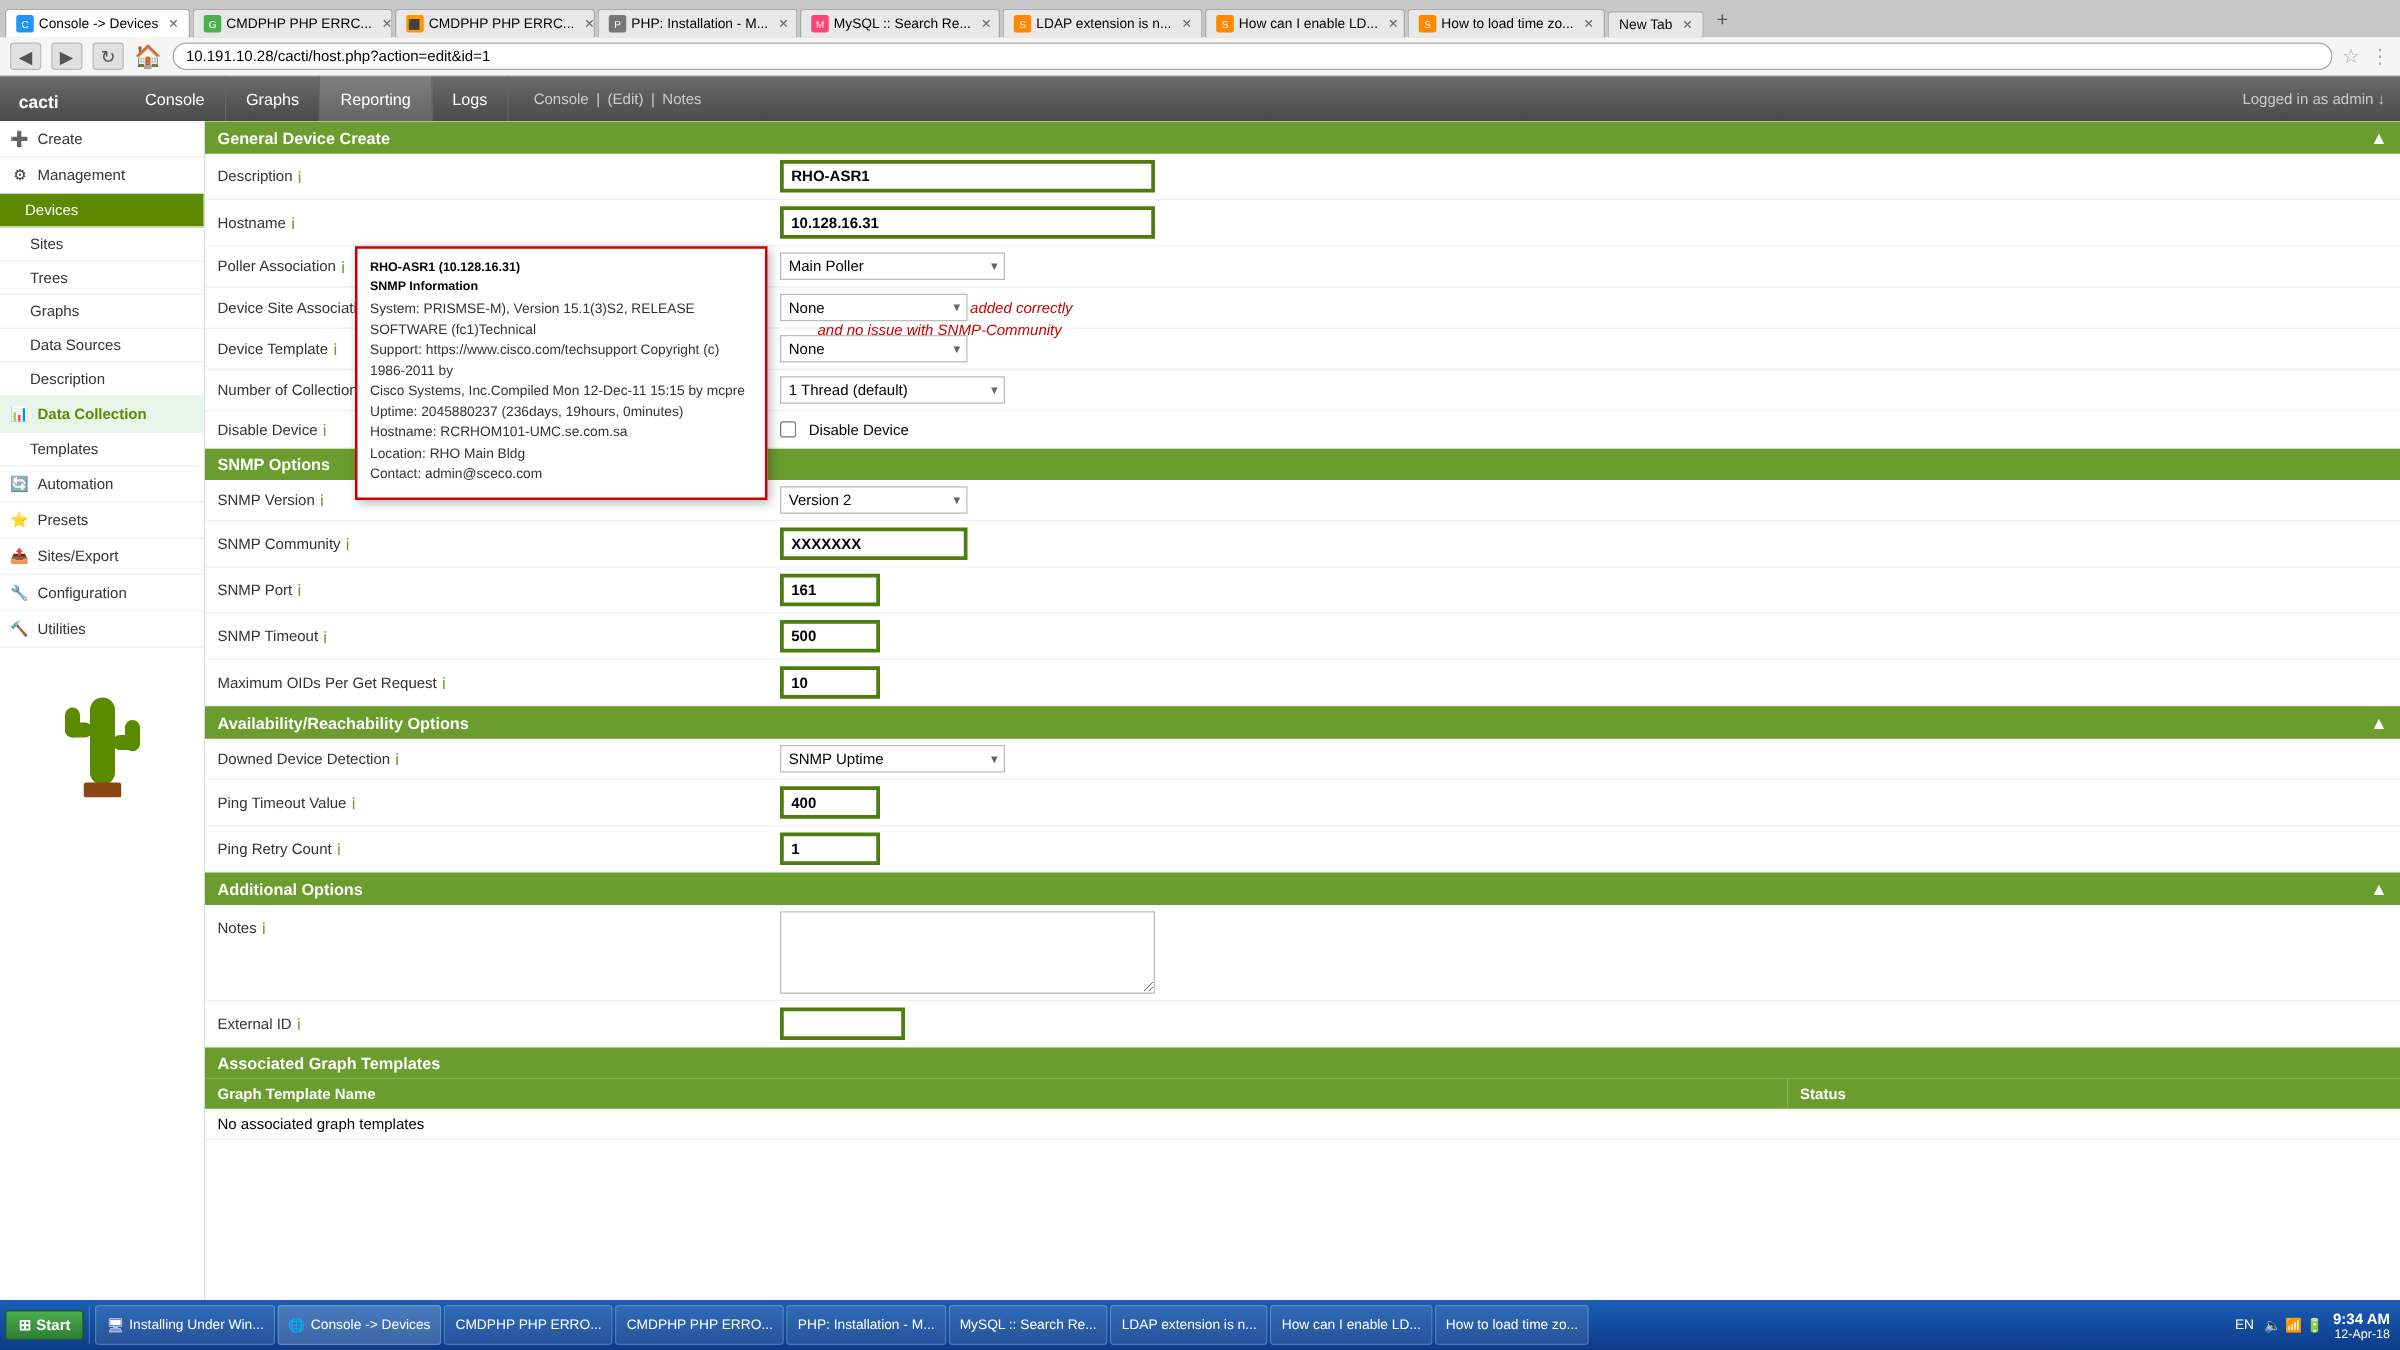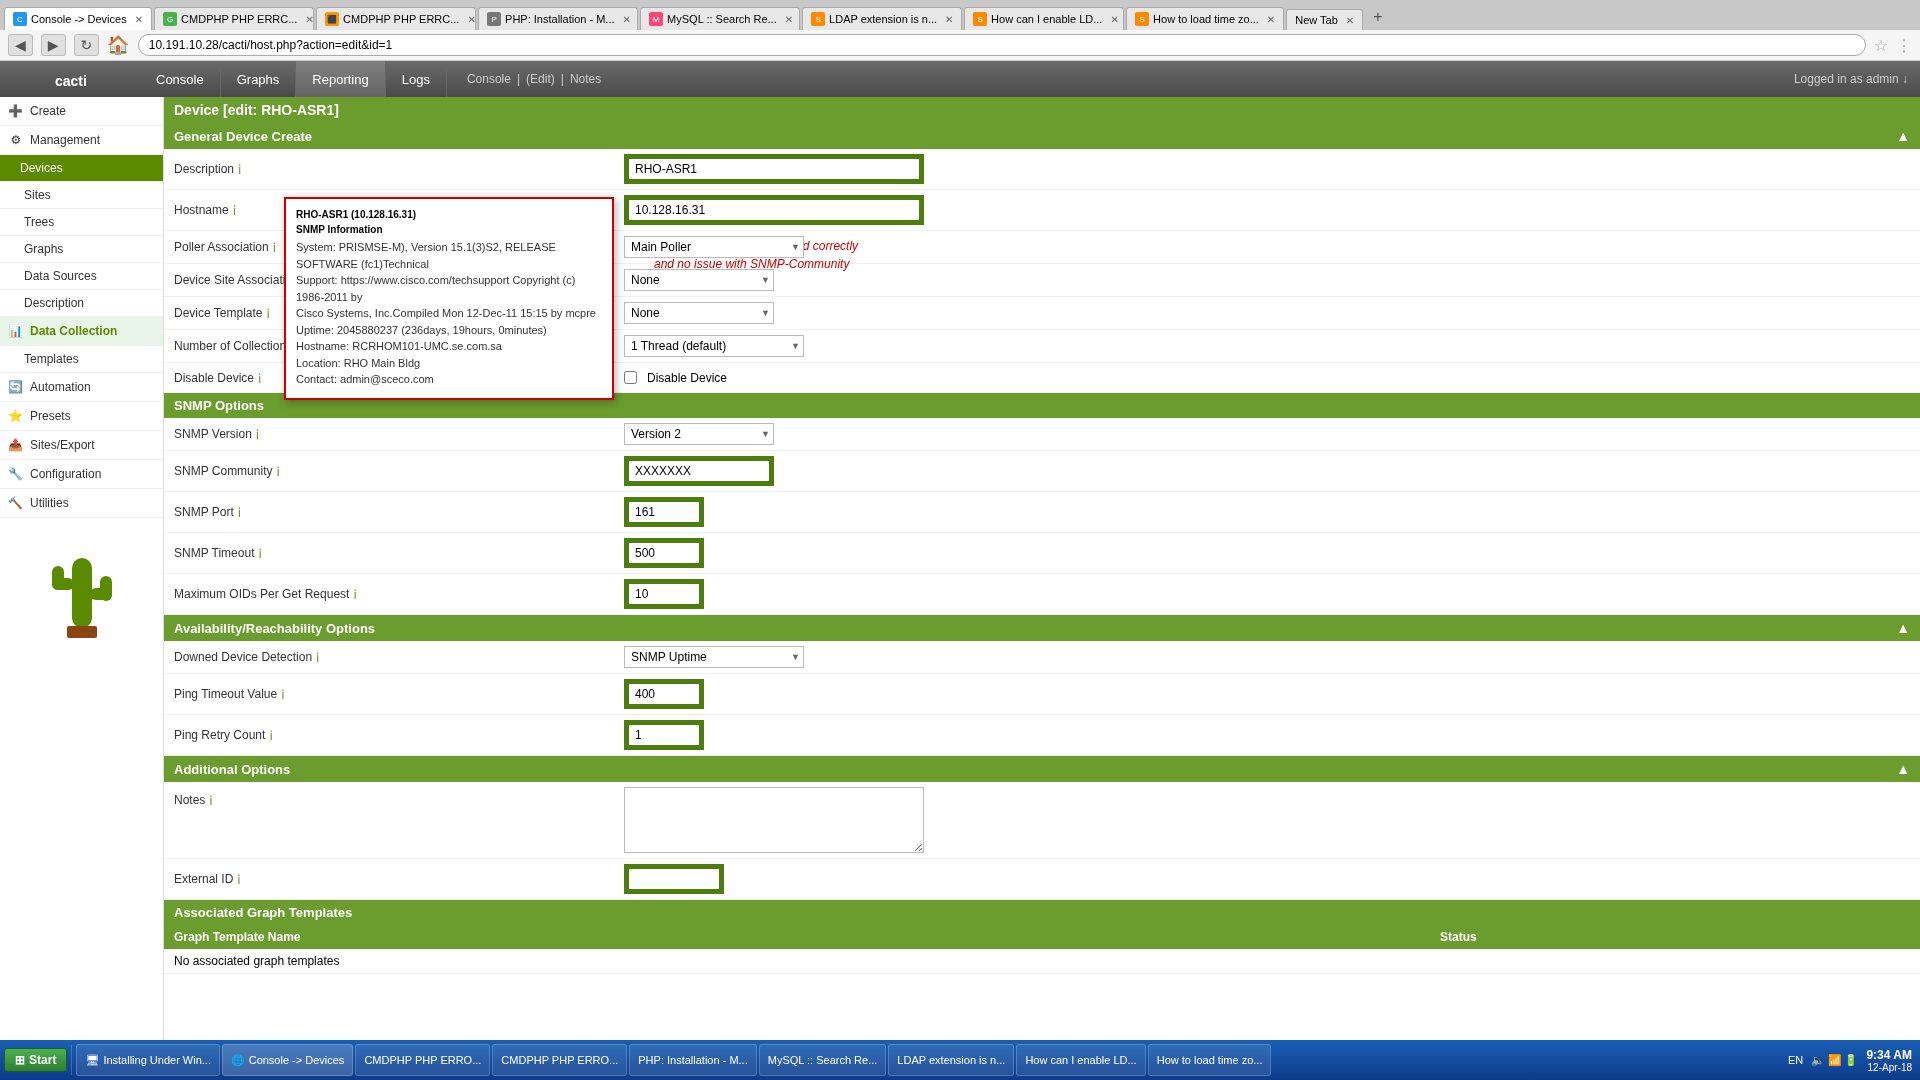--- a/index.html
+++ b/index.html
@@ -11,21 +11,21 @@
     .tab .favicon { width: 14px; height: 14px; background: #4CAF50; border-radius: 2px; flex-shrink: 0; font-size: 8px; display: flex; align-items: center; justify-content: center; color: white; }
     .tab .favicon.blue { background: #2196F3; }
     .tab .favicon.orange { background: #FF9800; }
     .nav-bar { display: flex; align-items: center; background: #f5f5f5; border-bottom: 1px solid #ccc; padding: 4px 8px; gap: 8px; }
     .nav-btn { background: #e0e0e0; border: 1px solid #bbb; border-radius: 3px; padding: 2px 6px; cursor: pointer; font-size: 14px; color: #555; }
     .nav-btn:disabled { color: #bbb; }
     .url-bar { flex: 1; border: 1px solid #aaa; border-radius: 12px; padding: 3px 10px; font-size: 12px; background: white; }
 
     
     .app-header { background: linear-gradient(to bottom, #6a6a6a, #4a4a4a); display: flex; align-items: center; padding: 0; height: 36px; }
-    .app-header-logo { width: 100px; display: flex; align-items: flex-start; justify-content: center; margin-left: 40px; }
+    .app-header-logo { width: 100px; display: flex; align-items: flex-start; justify-content: center; }
     .header-nav { display: flex; height: 100%; }
     .header-nav-item { padding: 0 16px; display: flex; align-items: center; color: white; font-size: 13px; cursor: pointer; border-right: 1px solid #666; }
     .header-nav-item.active { background: rgba(255,255,255,0.15); }
     .logged-as { margin-left: auto; color: #ccc; font-size: 12px; padding-right: 12px; }
 
     
     .main-layout { display: flex; height: calc(1080px - 36px - 72px); }
 
     
     .sidebar { width: 164px; background: #fff; border-right: 1px solid #ddd; flex-shrink: 0; overflow-y: auto; }
@@ -43,21 +43,21 @@
     .snmp-popup-title { font-weight: bold; font-size: 10px; margin-bottom: 4px; }
     .snmp-popup-text { color: #333; line-height: 1.5; }
     .snmp-notice { color: #cc0000; font-style: italic; font-size: 12px; position: absolute; top: 140px; left: 490px; width: 220px; line-height: 1.5; }
 
     
     .form-section-header { background: #6a9c2e; color: white; padding: 5px 10px; font-size: 13px; font-weight: bold; display: flex; justify-content: space-between; align-items: center; cursor: pointer; }
     .form-section-header .collapse-icon { font-size: 14px; }
     .form-row { display: flex; align-items: center; padding: 5px 10px; border-bottom: 1px solid #f0f0f0; min-height: 30px; }
     .form-label { width: 450px; color: #333; font-size: 12px; flex-shrink: 0; display: flex; align-items: center; gap: 4px; }
     .form-label .info-icon { color: #6a9c2e; font-size: 13px; cursor: pointer; }
-    .form-input { border: 5px solid #4d7c0f; padding: 3px 6px; font-size: 12px; background: white; }
+    .form-input { border: 3px solid #4d7c0f; padding: 3px 6px; font-size: 12px; background: white; font-weight: bold; }
     .form-input-wide { width: 300px; }
     .form-input-small { width: 80px; }
     .form-select { border: 1px solid #bbb; padding: 3px 6px; font-size: 12px; background: white; appearance: none; -webkit-appearance: none; padding-right: 20px; }
     .select-wrapper { position: relative; display: inline-block; }
     .select-wrapper::after { content: '▼'; position: absolute; right: 4px; top: 50%; transform: translateY(-50%); font-size: 9px; pointer-events: none; color: #666; }
     .form-checkbox { margin-right: 6px; }
     .form-textarea { border: 1px solid #bbb; padding: 4px; font-size: 12px; background: white; resize: vertical; }
     .page-title-bar { background: #6a9c2e; color: white; padding: 5px 10px; font-size: 14px; font-weight: bold; }
 
     
@@ -254,21 +254,20 @@
         Cisco Systems, Inc.Compiled Mon 12-Dec-11 15:15 by mcpre<br>
         Uptime: 2045880237 (236days, 19hours, 0minutes)<br>
         Hostname: RCRHOM101-UMC.se.com.sa<br>
         Location: RHO Main Bldg<br>
         Contact: admin@sceco.com
       </div>
     </div>
 
     <div class="snmp-notice">I assume the device is added correctly and no issue with SNMP-Community</div>
 
-    <div class="page-title-bar" style="margin-top:0;">Device [edit: RHO-ASR1]</div>
 
     <div class="form-section-header">
       <span>General Device Create</span>
       <span class="collapse-icon">▲</span>
     </div>
 
     <div class="form-row">
       <div class="form-label">
         <span>Description</span>
         <span class="info-icon">ℹ</span>

